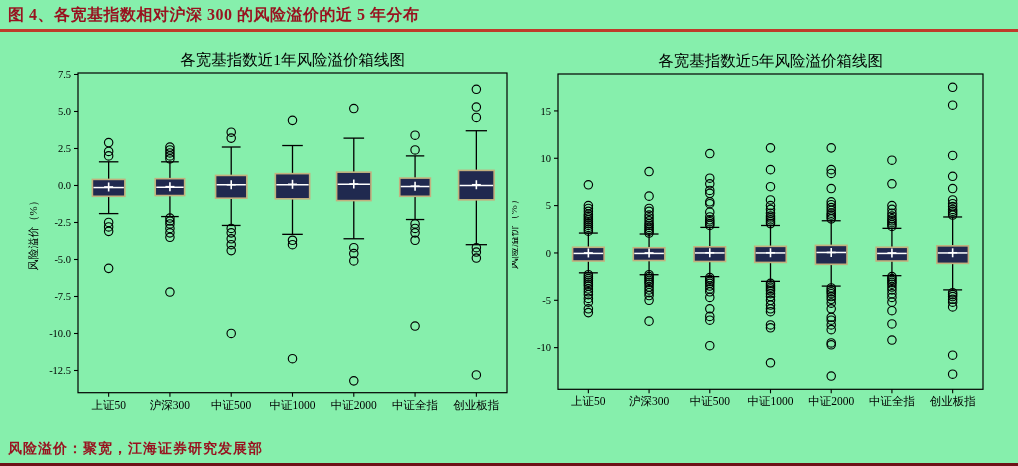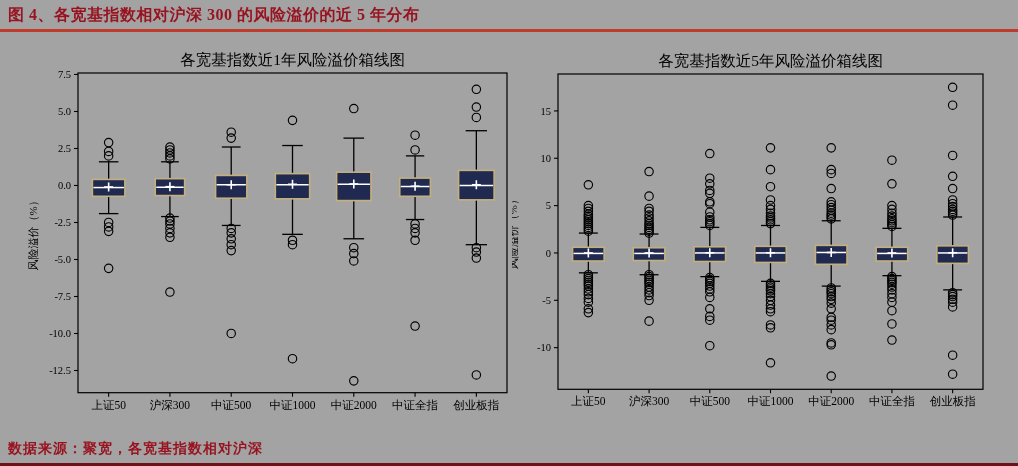--- a/index.html
+++ b/index.html
@@ -1,16 +1,16 @@
 <!DOCTYPE html>
 <html><head>
 <meta charset="utf-8">
 <style>
   html,body{margin:0;padding:0;background:#ffffff;}
-  .page{position:relative;width:1018px;height:466px;background:#a3a3a3;overflow:hidden;
+  .page{position:relative;width:1018px;height:466px;background:#86efac;overflow:hidden;
         font-family:"Liberation Serif","DejaVu Serif",serif;}
   .fig-title{position:absolute;left:8px;top:5px;font-size:16px;font-weight:bold;
              color:#98121f;letter-spacing:.5px;white-space:nowrap;}
   .title-rule{position:absolute;left:0;top:29px;width:1018px;height:3px;background:#bf3b2b;}
   .chart-svg{position:absolute;top:36px;height:396px;}
   #chart1{left:0;width:530px;}
   #chart2{left:512px;width:506px;}
   .source-text{position:absolute;left:8px;top:440px;font-size:14px;font-weight:bold;
                color:#98121f;letter-spacing:1px;white-space:nowrap;}
   .bottom-rule{position:absolute;left:0;top:463px;width:1018px;height:3px;background:#6e1118;}
@@ -449,15 +449,15 @@
         <circle cx="952.6428571428571" cy="294.61531531531534" r="4.2" fill="none" stroke="#000000" stroke-width="1.15"></circle>
         <circle cx="952.6428571428571" cy="296.509009009009" r="4.2" fill="none" stroke="#000000" stroke-width="1.15"></circle>
         <circle cx="952.6428571428571" cy="299.3495495495496" r="4.2" fill="none" stroke="#000000" stroke-width="1.15"></circle>
         <circle cx="952.6428571428571" cy="302.1900900900901" r="4.2" fill="none" stroke="#000000" stroke-width="1.15"></circle>
         <circle cx="952.6428571428571" cy="306.92432432432435" r="4.2" fill="none" stroke="#000000" stroke-width="1.15"></circle>
         <circle cx="952.6428571428571" cy="355.21351351351353" r="4.2" fill="none" stroke="#000000" stroke-width="1.15"></circle>
         <circle cx="952.6428571428571" cy="374.1504504504505" r="4.2" fill="none" stroke="#000000" stroke-width="1.15"></circle>
       </g>
     </svg>
 
-  <div class="source-text">数据来源：聚宽，各宽基指数相对沪深</div>
+  <div class="source-text">风险溢价：聚宽，江海证券研究发展部</div>
   <div class="bottom-rule"></div>
 </div>
 
 </body></html>

